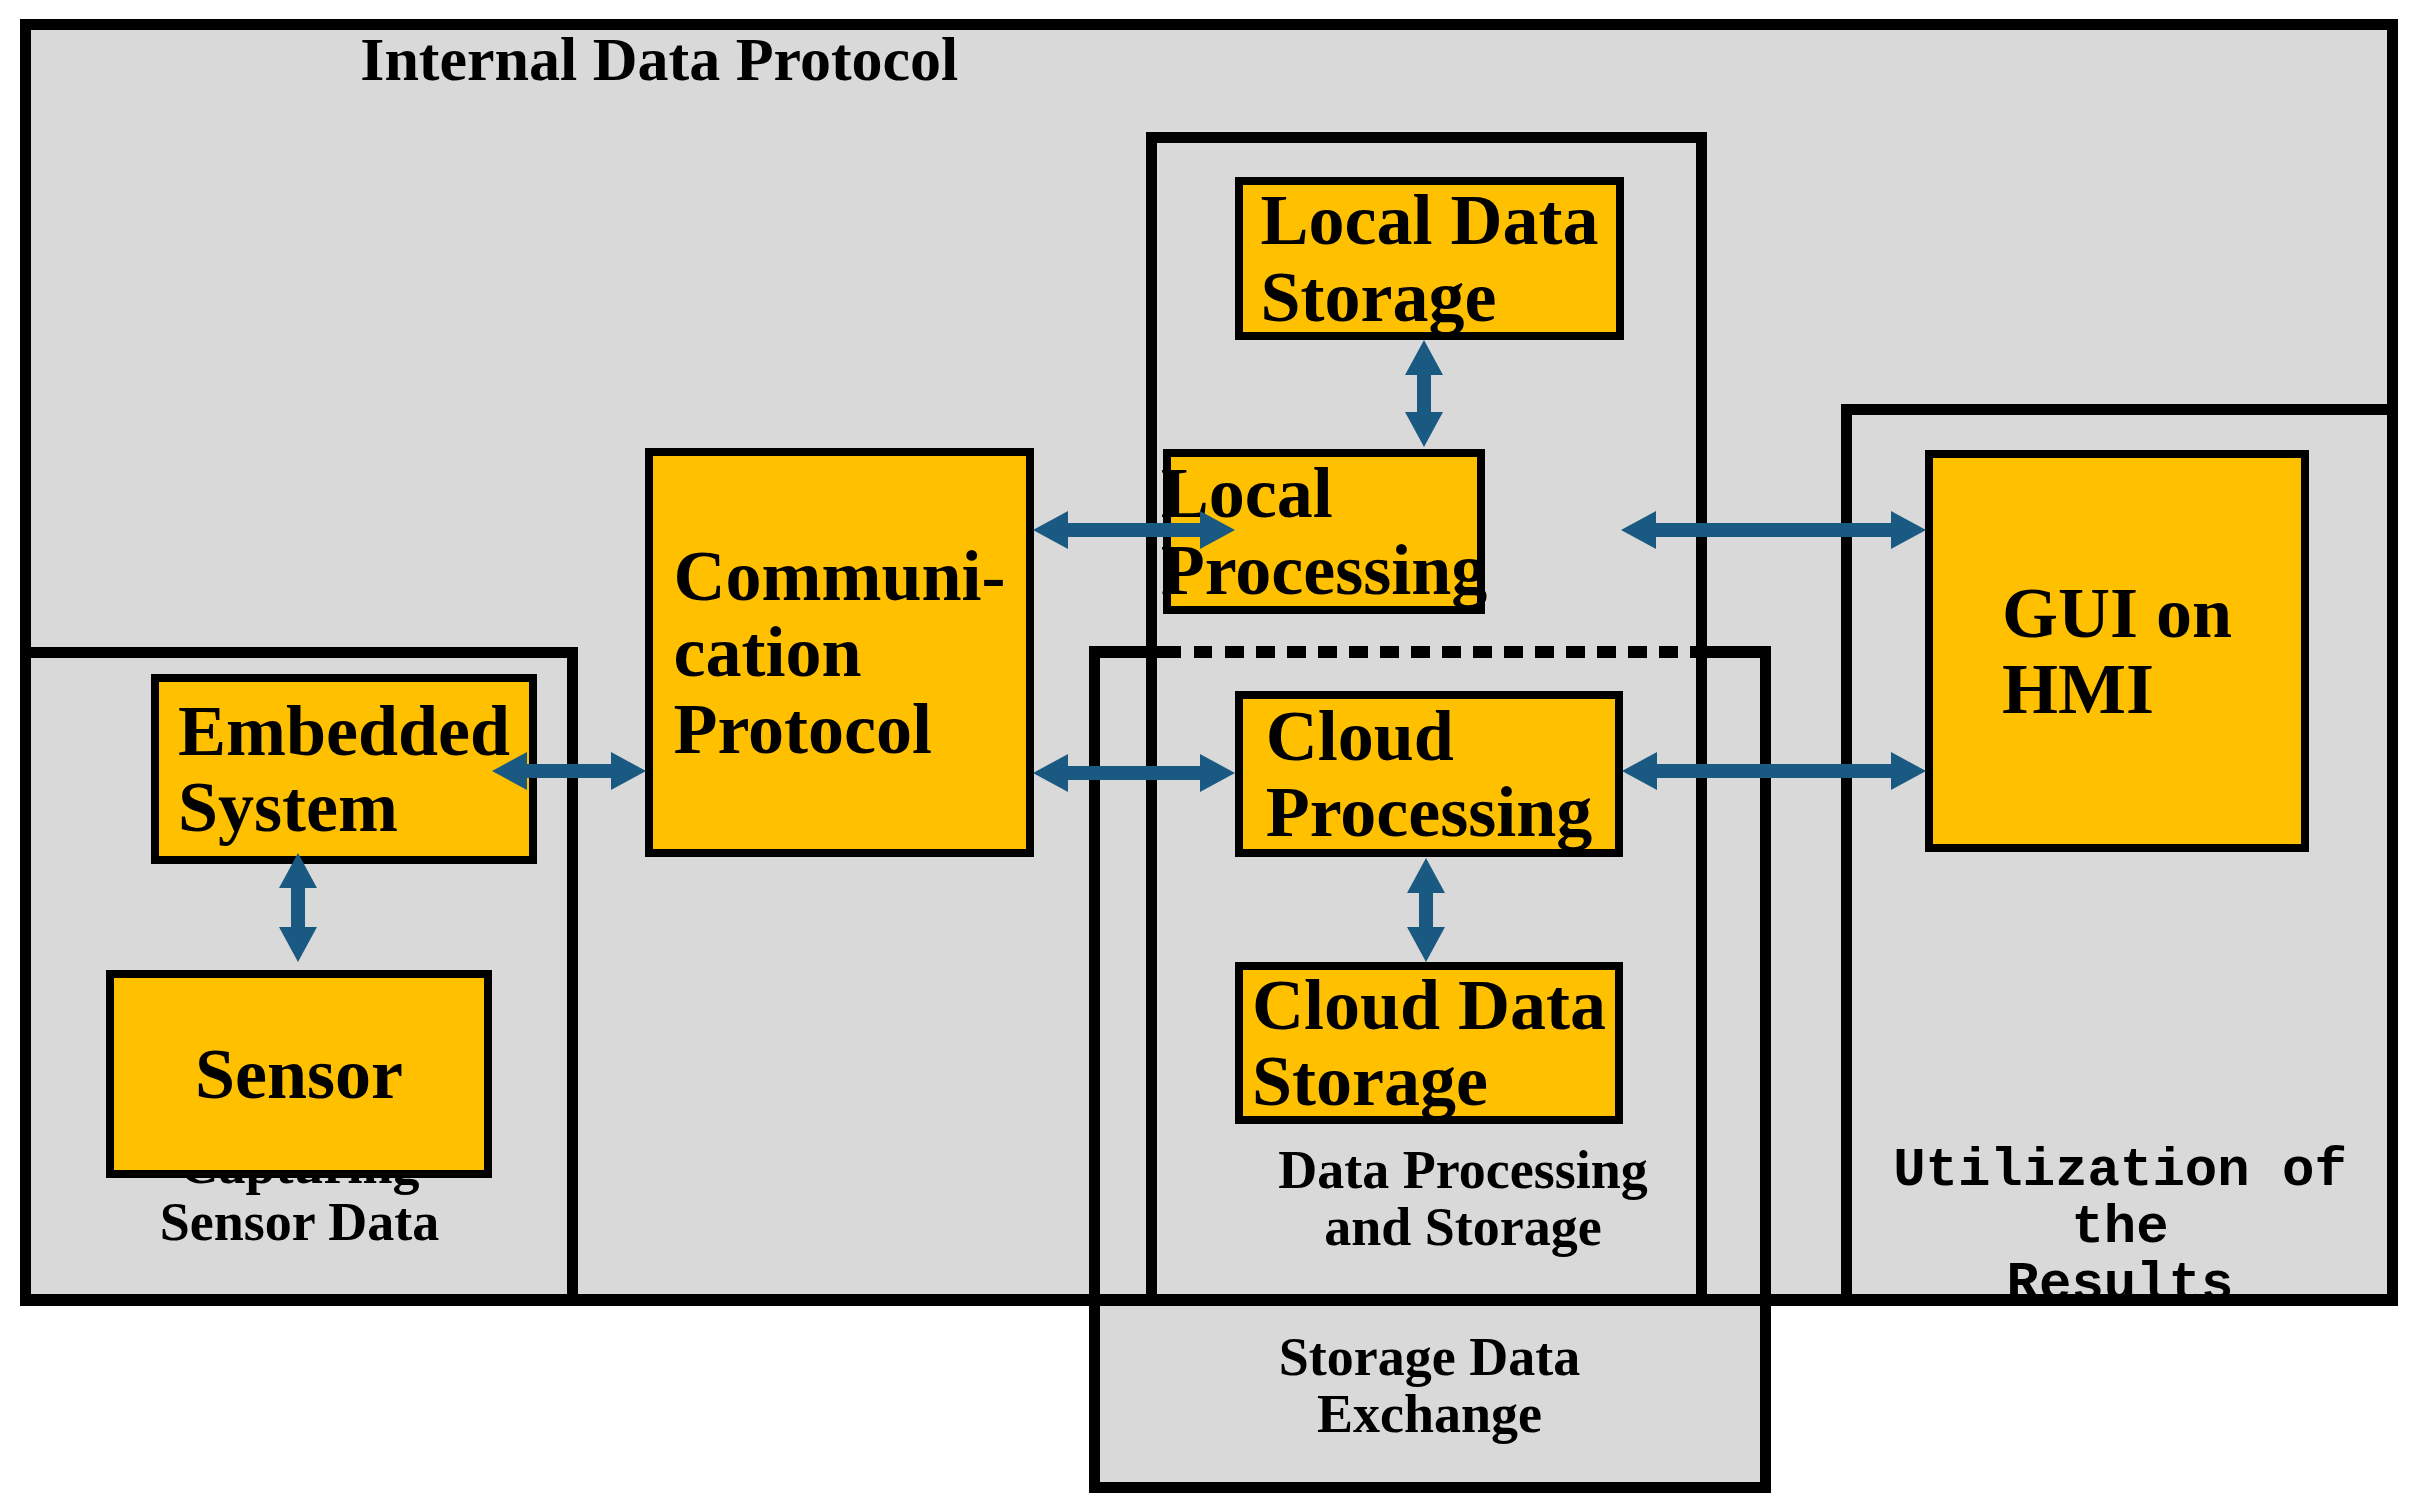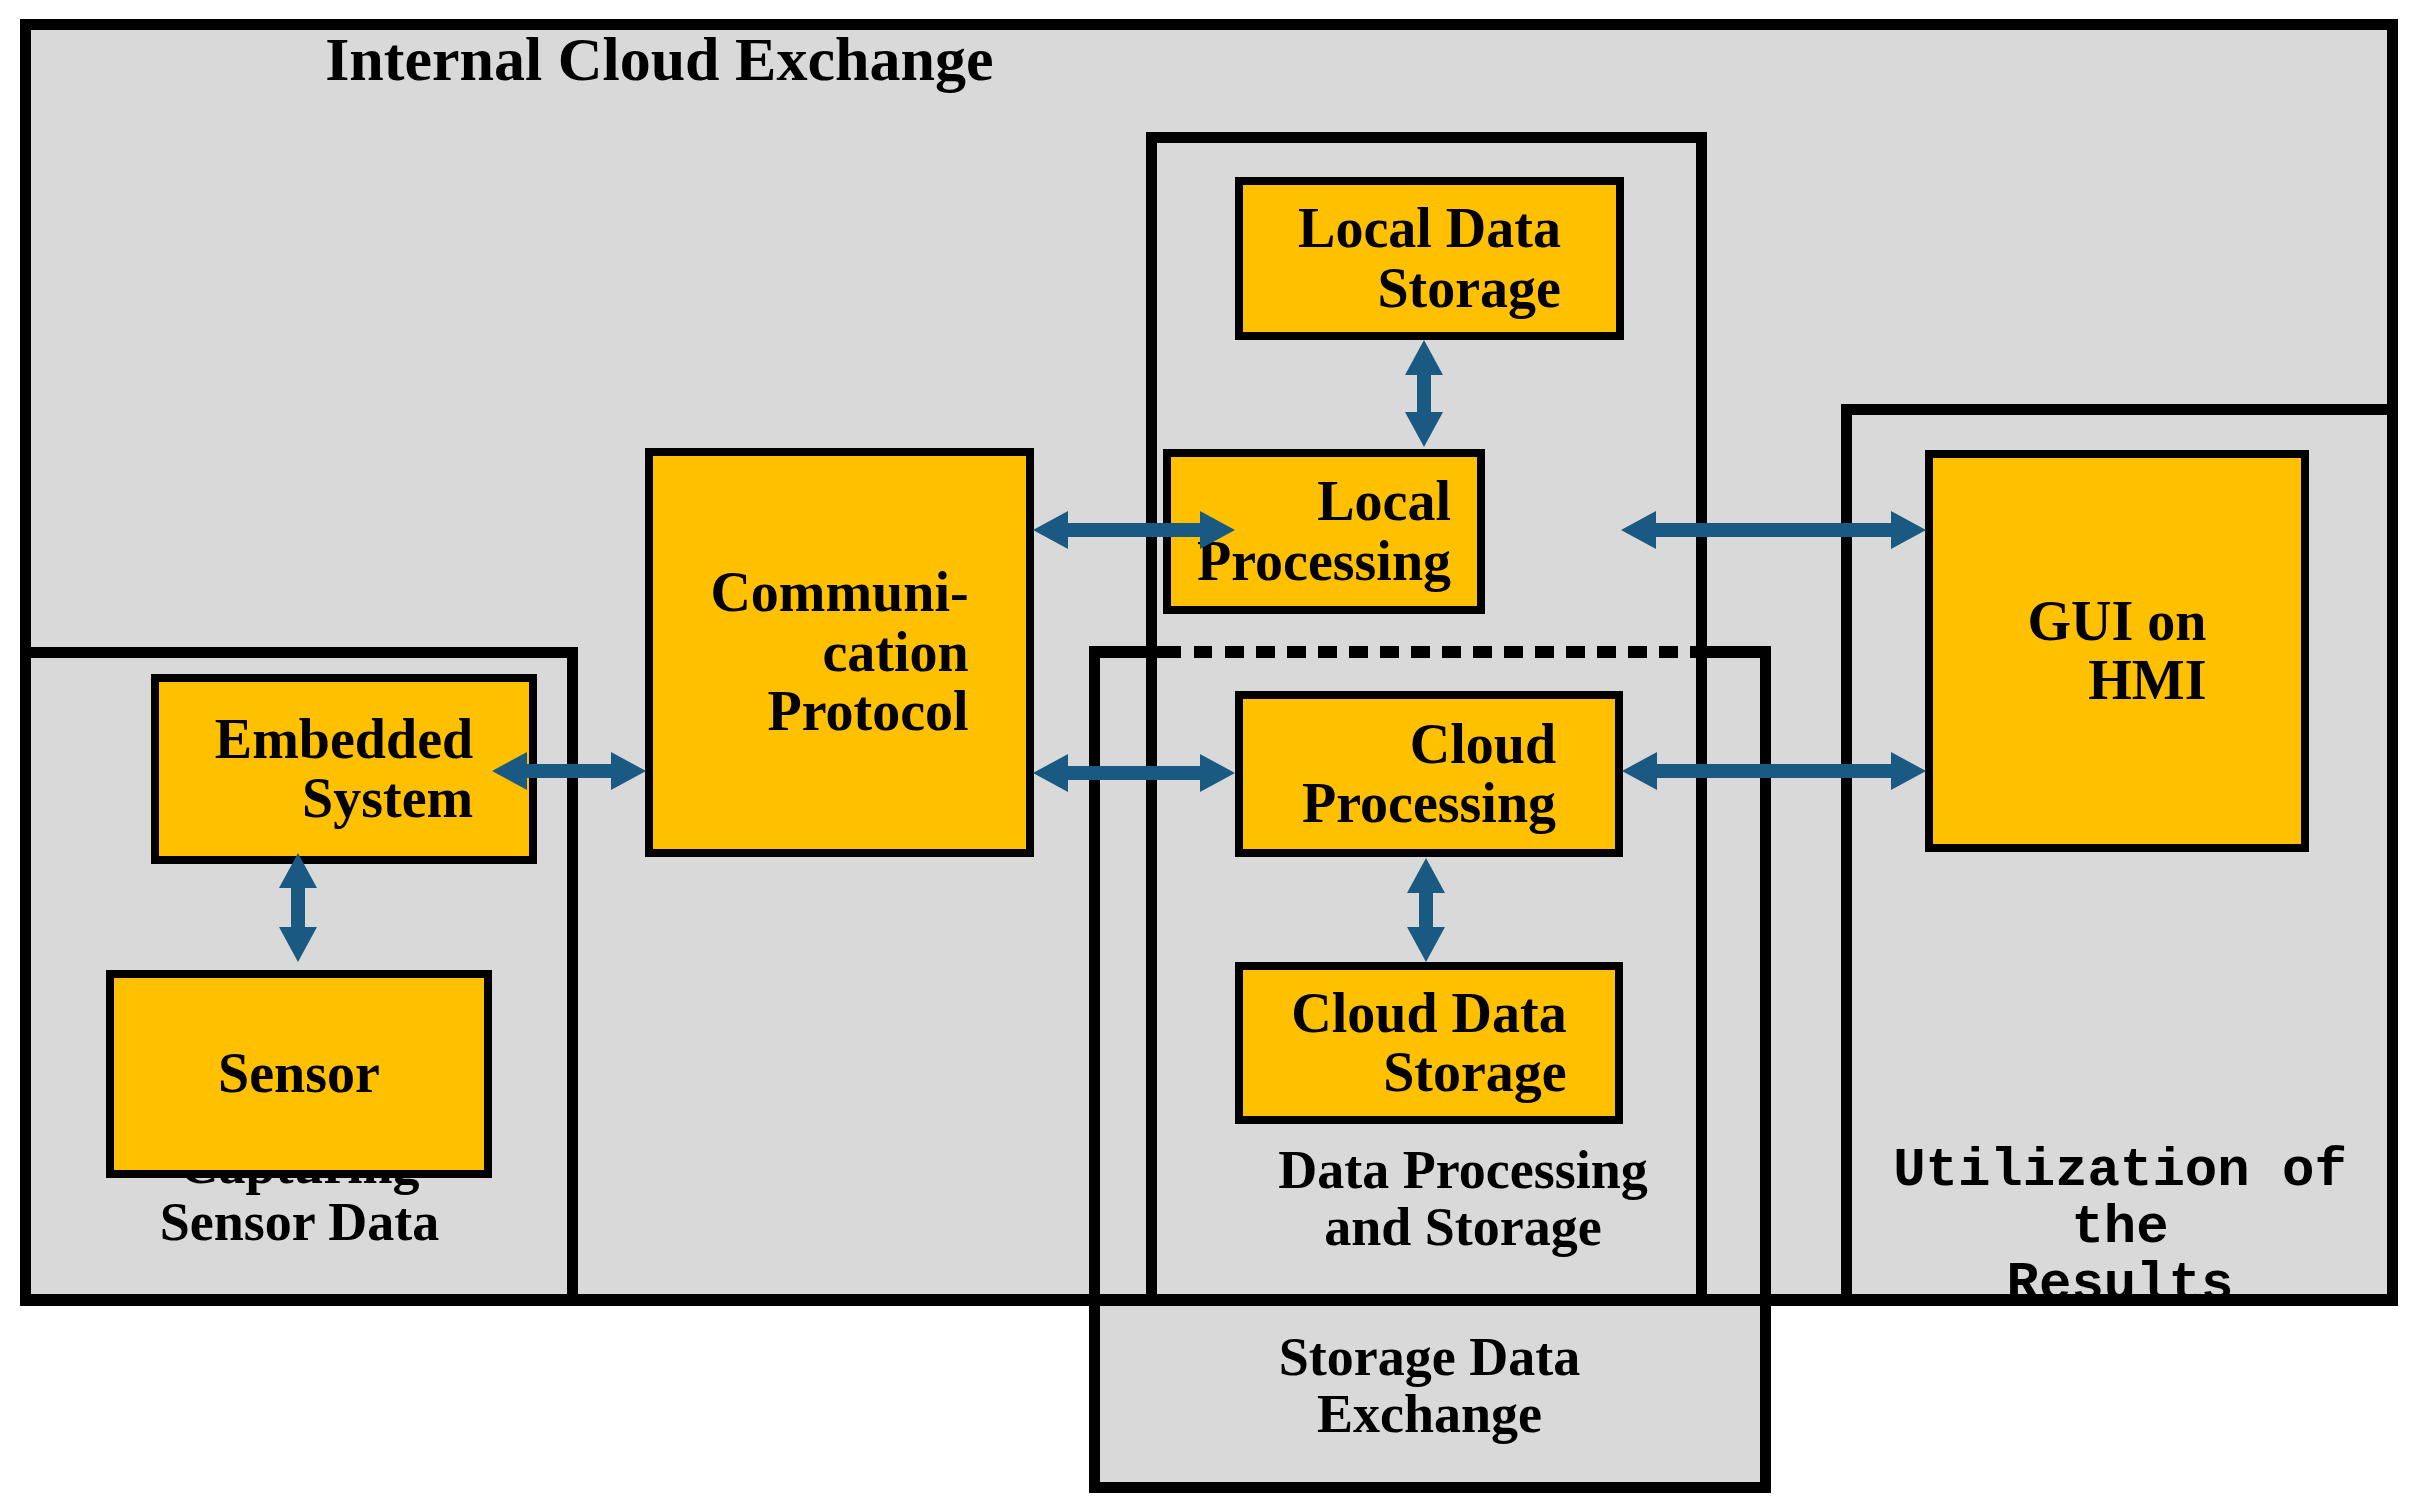--- a/index.html
+++ b/index.html
@@ -22,21 +22,21 @@
   .utilization-box{left:1841px;top:404px;width:557px;height:901px;}
   .strip{position:absolute;background:var(--border);height:11.5px;}
   .internal-bottom{left:20.3px;top:1294px;width:2378px;}
   .ext-top-left{left:1089px;top:646px;width:74px;}
   .ext-top-right{left:1696px;top:646px;width:74px;}
   .dotted-line{position:absolute;left:1163px;top:646px;width:533px;height:11.5px;
     background:repeating-linear-gradient(90deg,var(--border) 0 18.5px,transparent 18.5px 31px);}
   
   .node{position:absolute;box-sizing:border-box;border:8px solid var(--border);
     background:var(--node-fill);display:flex;align-items:center;justify-content:center;
-    text-align:right;font-size:56px;line-height:1.06;white-space:pre-line;}
+    text-align:left;font-size:72px;line-height:1.06;white-space:pre-line;}
   .n-lds{left:1235px;top:177px;width:389px;height:163px;}
   .n-lp{left:1163px;top:449px;width:322px;height:165px;font-family:Liberation Serif, serif;}
   .n-cloud{left:1235px;top:691px;width:388px;height:166px;}
   .n-cds{left:1235px;top:962px;width:388px;height:162px;}
   .n-cp{left:645px;top:448px;width:389px;height:409px;}
   .n-es{left:106px;top:674px;width:386px;height:190px;margin-left:45px;}
   .n-sensor{left:106px;top:970px;width:386px;height:208px;}
   .n-gui{left:1925px;top:450px;width:384px;height:402px;}
   
   .label{position:absolute;text-align:center;font-size:54px;line-height:1.06;white-space:pre-line;}
@@ -79,21 +79,21 @@
 
   <div class="strip internal-bottom"></div>
   <div class="strip ext-top-left"></div>
   <div class="strip ext-top-right"></div>
   <div class="dotted-line"></div>
 
   <div class="container sub-box capturing-box"></div>
   <div class="container sub-box processing-box"></div>
   <div class="container sub-box utilization-box"></div>
 
-  <div class="label title">Internal Cloud Exchange</div>
+  <div class="label title">Internal Data Protocol</div>
   <div class="label cap-label">Capturing
 Sensor Data</div>
   <div class="label proc-label">Data Processing
 and Storage</div>
   <div class="label util-label">Utilization of the
 Results</div>
   <div class="label ext-label">Storage Data
 Exchange</div>
 
   <div class="node n-lds">Local Data

